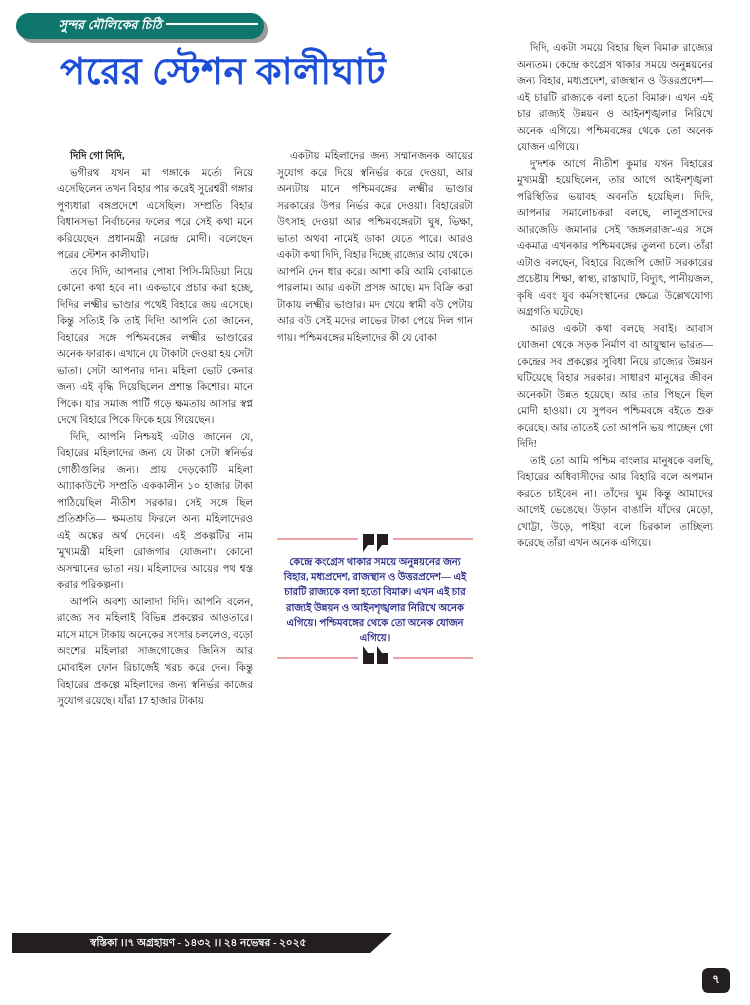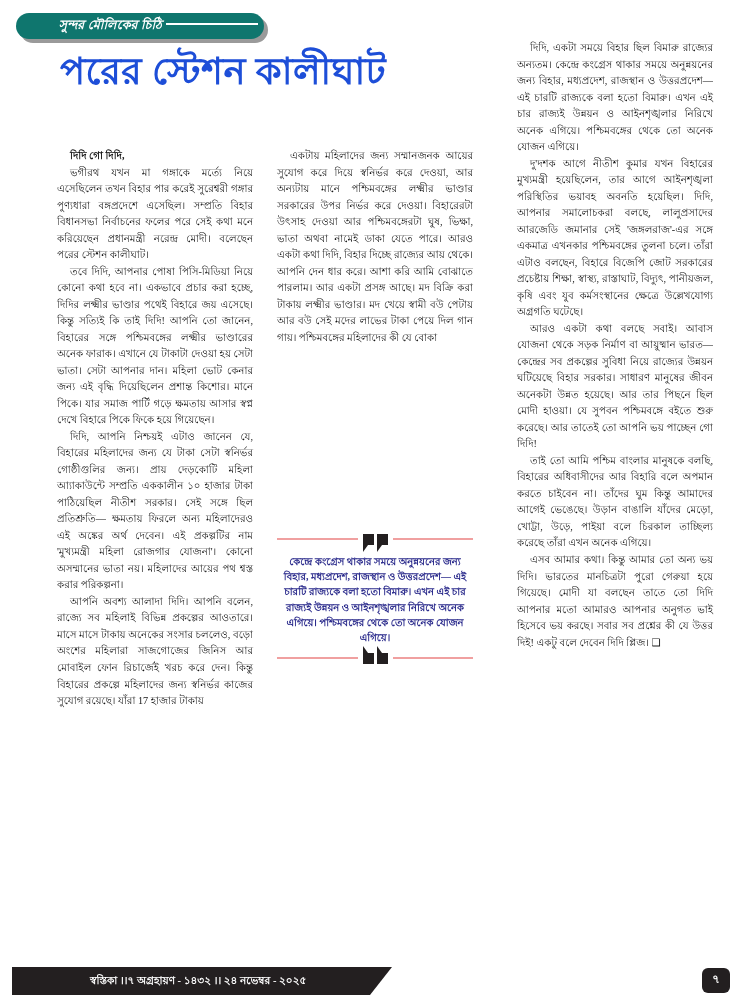--- a/index.html
+++ b/index.html
@@ -155,23 +155,23 @@
     line-height: 1.52;
     font-weight: 700;
     padding: 4px 0 2px 0;
     font-family: "Liberation Serif", "DejaVu Serif", serif;
   }
 
   
   #footer-bar {
     position: absolute;
     left: 12px;
-    top: 967px;
+    top: 933px;
     width: 380px;
-    height: 28px;
+    height: 20px;
     background: #231f20;
     clip-path: polygon(0 0, 100% 0, calc(100% - 22px) 100%, 0 100%);
     display: flex;
     align-items: center;
     justify-content: flex-start;
     padding-left: 78px;
     box-sizing: border-box;
   }
   #footer-text {
     color: #ffffff;
@@ -242,21 +242,20 @@
     </span>
     <span class="pq-rule"></span>
   </div>
 </div>
 
 <div class="col" id="col-3">
   <p>দিদি, একটা সময়ে বিহার ছিল বিমারু রাজ্যের অন্যতম। কেন্দ্রে কংগ্রেস থাকার সময়ে অনুন্নয়নের জন্য বিহার, মধ্যপ্রদেশ, রাজস্থান ও উত্তরপ্রদেশ— এই চারটি রাজ্যকে বলা হতো বিমারু। এখন এই চার রাজ্যই উন্নয়ন ও আইনশৃঙ্খলার নিরিখে অনেক এগিয়ে। পশ্চিমবঙ্গের থেকে তো অনেক যোজন এগিয়ে।</p>
   <p>দু'দশক আগে নীতীশ কুমার যখন বিহারের মুখ্যমন্ত্রী হয়েছিলেন, তার আগে আইনশৃঙ্খলা পরিস্থিতির ভয়াবহ অবনতি হয়েছিল। দিদি, আপনার সমালোচকরা বলছে, লালুপ্রসাদের আরজেডি জমানার সেই 'জঙ্গলরাজ'-এর সঙ্গে একমাত্র এখনকার পশ্চিমবঙ্গের তুলনা চলে। তাঁরা এটাও বলছেন, বিহারে বিজেপি জোট সরকারের প্রচেষ্টায় শিক্ষা, স্বাস্থ্য, রাস্তাঘাট, বিদ্যুৎ, পানীয়জল, কৃষি এবং যুব কর্মসংস্থানের ক্ষেত্রে উল্লেখযোগ্য অগ্রগতি ঘটেছে।</p>
   <p>আরও একটা কথা বলছে সবাই। আবাস যোজনা থেকে সড়ক নির্মাণ বা আয়ুষ্মান ভারত— কেন্দ্রের সব প্রকল্পের সুবিধা নিয়ে রাজ্যের উন্নয়ন ঘটিয়েছে বিহার সরকার। সাধারণ মানুষের জীবন অনেকটা উন্নত হয়েছে। আর তার পিছনে ছিল মোদী হাওয়া। যে সুপবন পশ্চিমবঙ্গে বইতে শুরু করেছে। আর তাতেই তো আপনি ভয় পাচ্ছেন গো দিদি!</p>
   <p>তাই তো আমি পশ্চিম বাংলার মানুষকে বলছি, বিহারের অধিবাসীদের আর বিহারি বলে অপমান করতে চাইবেন না। তাঁদের ঘুম কিন্তু আমাদের আগেই ভেঙেছে। উড়ান বাঙালি যাঁদের মেড়ো, খোট্টা, উড়ে, পাইয়া বলে চিরকাল তাচ্ছিল্য করেছে তাঁরা এখন অনেক এগিয়ে।</p>
-  <p>এসব আমার কথা। কিন্তু আমার তো অন্য ভয় দিদি। ভারতের মানচিত্রটা পুরো গেরুয়া হয়ে গিয়েছে। মোদী যা বলছেন তাতে তো দিদি আপনার মতো আমারও আপনার অনুগত ভাই হিসেবে ভয় করছে। সবার সব প্রশ্নের কী যে উত্তর দিই! একটু বলে দেবেন দিদি প্লিজ।  ❑</p>
 </div>
 
 <div id="footer-bar">
   <span id="footer-text">স্বস্তিকা ।।৭ অগ্রহায়ণ - ১৪৩২ ।। ২৪ নভেম্বর - ২০২৫</span>
 </div>
 <div id="page-number-badge">
   <span class="pn">৭</span>
 </div>
 
 </body></html>

